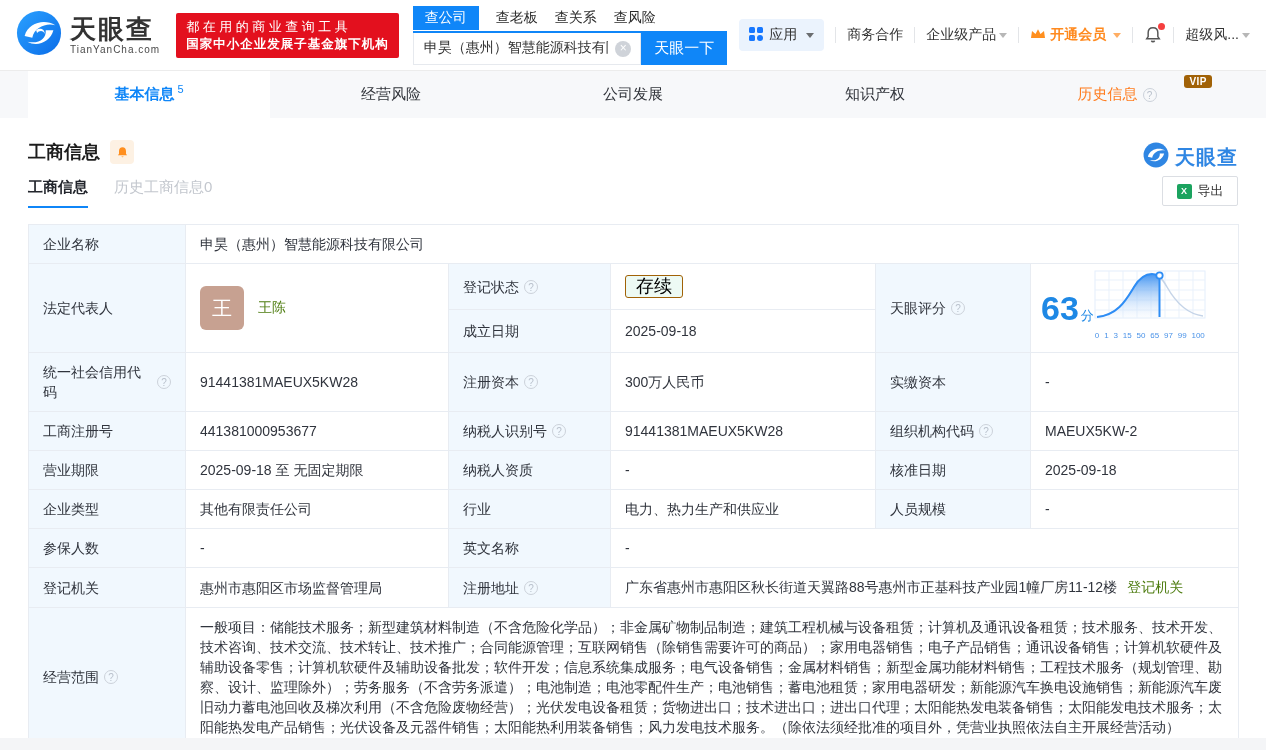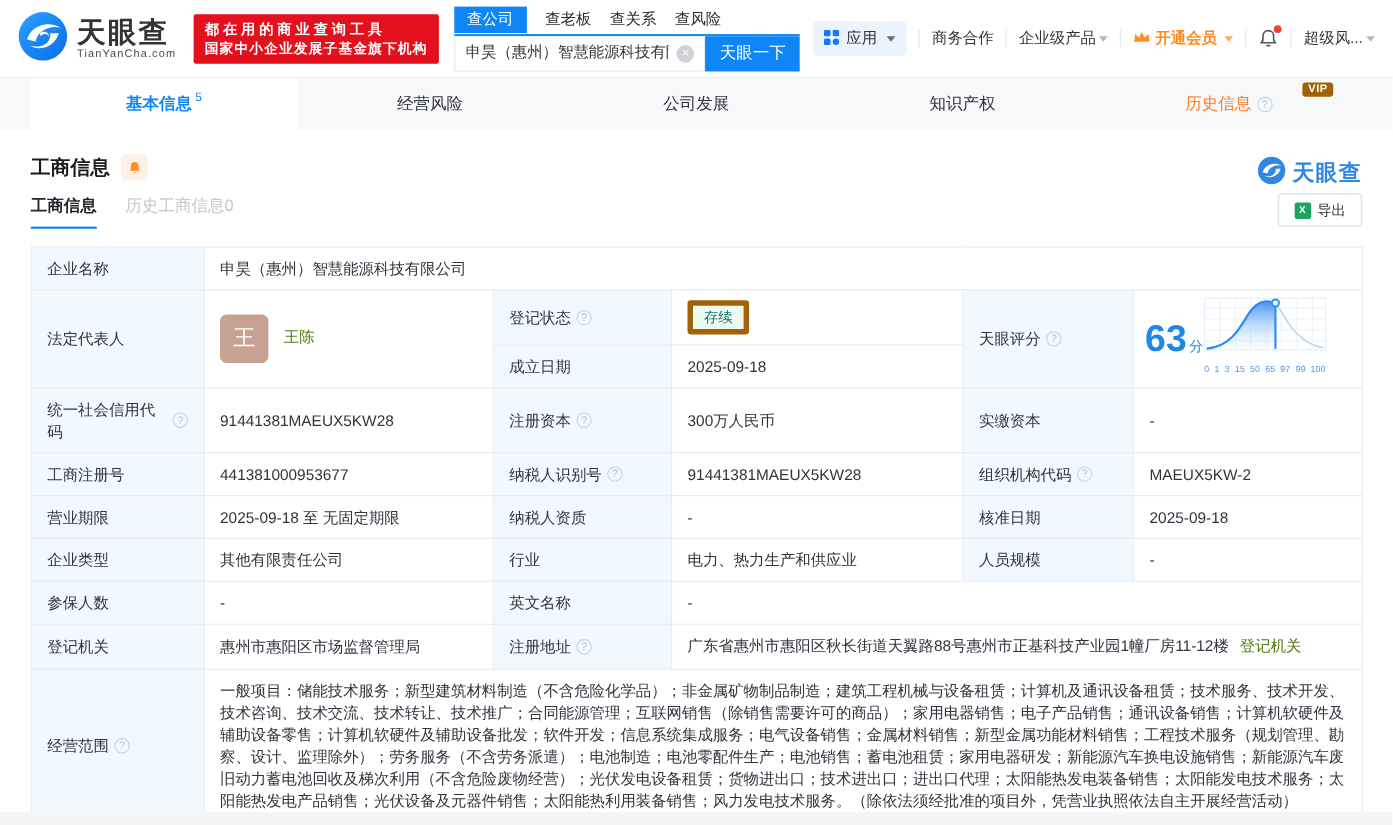--- a/index.html
+++ b/index.html
@@ -5,21 +5,21 @@
   * { margin:0; padding:0; box-sizing:border-box; }
   html,body { width:1266px; height:750px; overflow:hidden; }
   body { position:relative; background:#fff; font-family:"Liberation Sans","DejaVu Sans",sans-serif; color:#30343d; }
 
   
   .header { height:70px; display:flex; align-items:center; padding-left:16px; background:#fff; }
   .logo { display:flex; align-items:center; gap:8px; cursor:pointer; }
   .logo-text-name { font-size:26px; font-weight:700; color:#333; letter-spacing:2px; line-height:26px; }
   .logo-text-domain { font-size:10px; color:#4a4a4a; letter-spacing:1px; margin-top:2px; }
   .slogan { margin-left:16px; background:#e3101e; color:#fff; padding:5px 10px; border-radius:2px; }
-  .slogan .l1 { font-size:13px; font-weight:700; letter-spacing:3.5px; line-height:18px; white-space:nowrap; }
+  .slogan .l1 { font-size:13px; font-weight:400; letter-spacing:3.5px; line-height:18px; white-space:nowrap; }
   .slogan .l2 { font-size:12.5px; font-weight:700; letter-spacing:1px; line-height:17px; white-space:nowrap; }
 
   .search { margin-left:14px; width:412px; }
   .search-tabs { display:flex; align-items:center; gap:17px; border-bottom:2px solid #0f86f8; height:27px; }
   .search-tab { font-size:14px; color:#2a2a2a; cursor:pointer; white-space:nowrap; }
   .search-tab.active { background:#0f86f8; color:#fff; padding:3px 12px; }
   .search-inputrow { display:flex; position:relative; height:32px; }
   .search-input { flex:1; border:1px solid #e6e9ee; border-top:none; outline:none; padding:0 32px 0 10px; font-size:14px; color:#333; font-family:inherit; }
   .clear-icon { position:absolute; right:96px; top:8px; width:16px; height:16px; border-radius:50%; background:#cfd3d9; color:#fff; font-size:12px; line-height:15px; text-align:center; cursor:pointer; }
   .search-btn { width:86px; background:#0f86f8; color:#fff; font-size:15px; border:none; cursor:pointer; font-family:inherit; }
@@ -59,21 +59,21 @@
 
   
   table.info { width:100%; margin-top:10px; border-collapse:collapse; table-layout:fixed; }
   table.info td { border:1px solid #e8ecf2; padding:9px 14px; font-size:14px; line-height:20px; vertical-align:middle; color:#30343d; word-break:break-all;margin-top:10px; }
   td.lbl { background:#f1f8fe; color:#475163; }
   .lblline { display:flex; align-items:center; }
   .help { display:inline-block; flex:none; width:14px; height:14px; border:1px solid #ccd2da; border-radius:50%; font-size:10px; line-height:13px; text-align:center; color:#b9c1cc; margin-left:5px; cursor:pointer; }
   .legal-cell { display:flex; align-items:center; gap:14px; }
   .avatar { width:44px; height:44px; border-radius:6px; background:#c7a191; color:#fff; font-size:20px; display:flex; align-items:center; justify-content:center; cursor:pointer; }
   a.blue, .blue-link { color:#4d7c0f; text-decoration:none; cursor:pointer;font-family:Liberation Mono, monospace; }
-  .status-badge { display:inline-block; padding:1px 10px; border:5px solid #a16207; background:#edfaf4; color:#0f766e; font-size:13px; border-radius:3px; line-height:19px; }
+  .status-badge { display:inline-block; padding:1px 10px; border:1px solid #a16207; background:#edfaf4; color:#000000; font-size:18px; border-radius:3px; line-height:19px; }
   .score-cell { display:flex; align-items:center; }
   .score-num { font-size:34px; font-weight:700; color:#1e88e5; line-height:36px; }
   .score-unit { font-size:13px; color:#1e88e5; margin-left:2px; }
   .chartwrap { width:112px; }
   .axisrow { display:flex; justify-content:space-between; font-size:8px; color:#4b93e8; margin-top:1px; padding:0 1px; }
   td.scope-val { line-height:20.5px; padding:10px 14px; }
   .nearby { margin-left:10px; }
 
   .page-bottom { position:absolute; left:0; right:0; bottom:0; height:12px; background:#f4f5f7; }
 </style>

